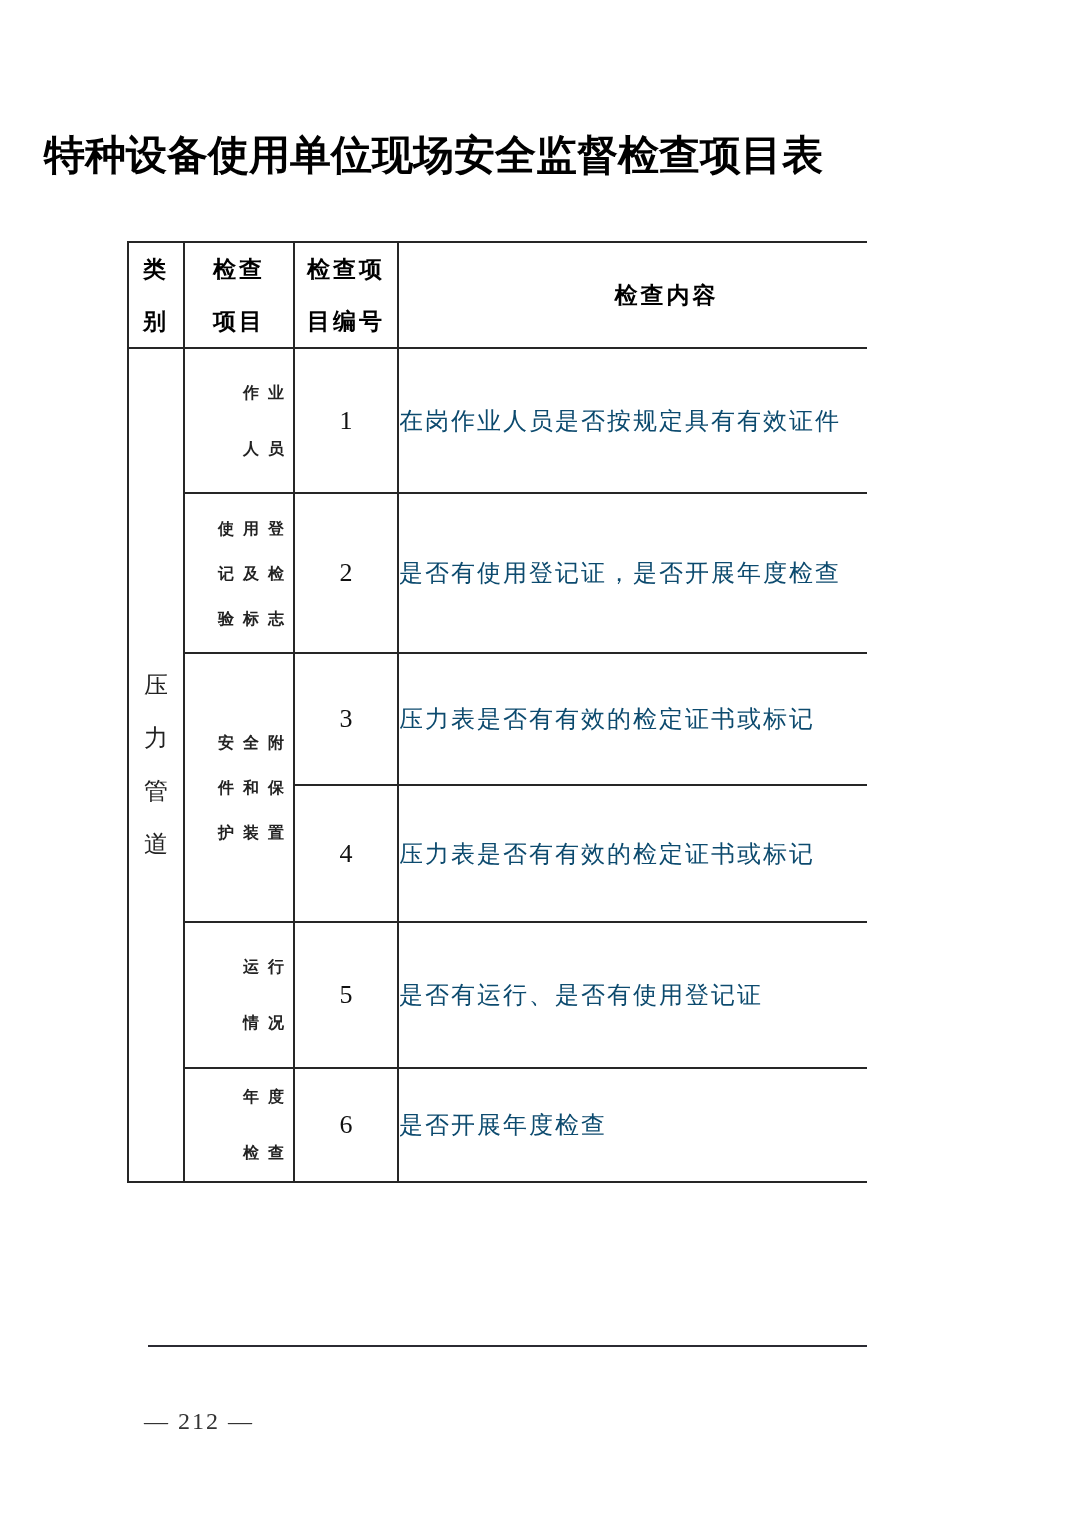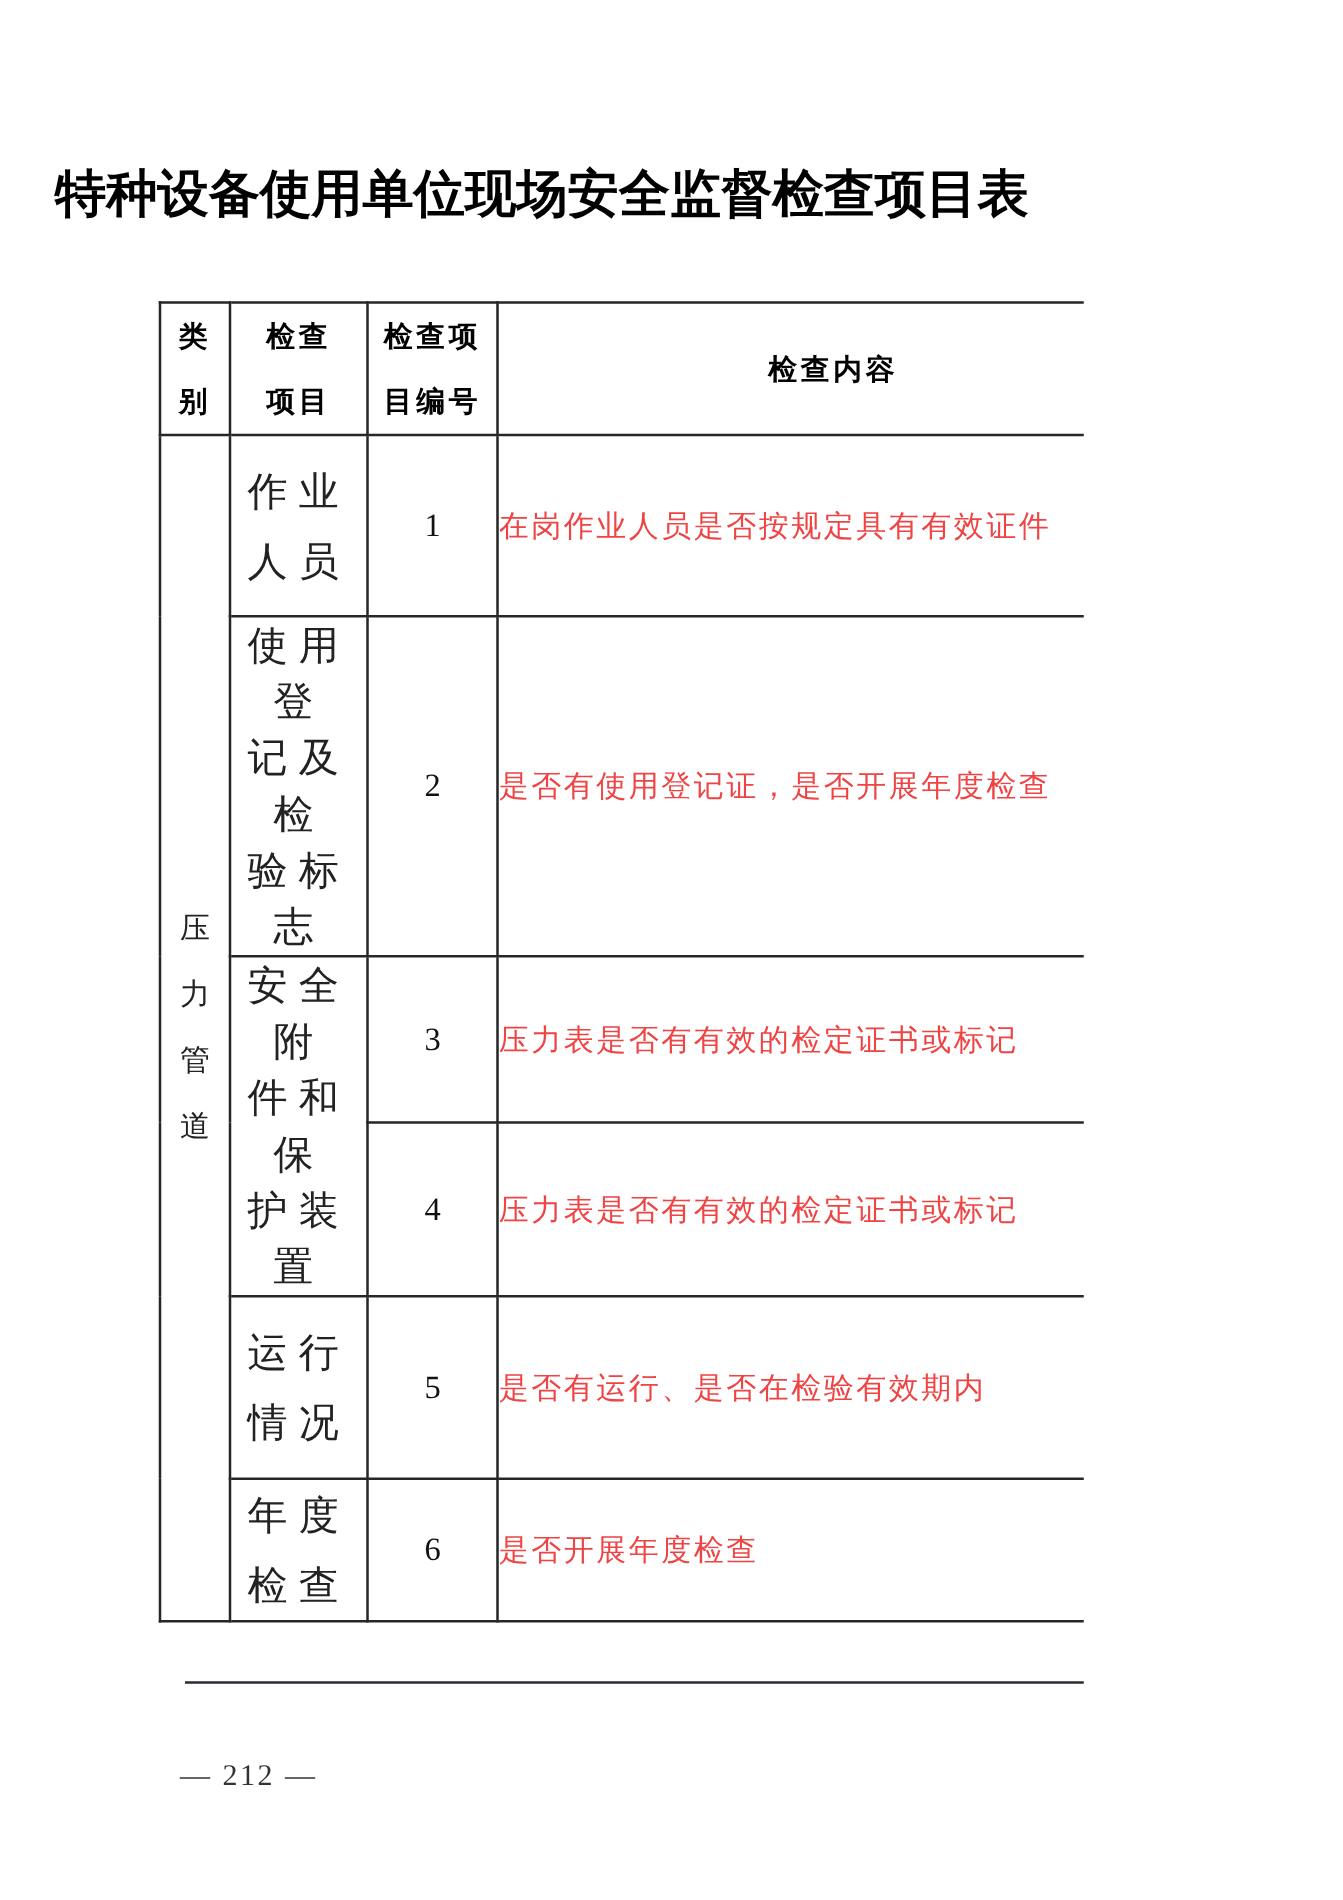--- a/index.html
+++ b/index.html
@@ -82,38 +82,39 @@
     white-space: pre-line;
   }
   td.category-cell {
     text-align: center;
     font-size: 24px;
     line-height: 53px;
     color: #222222;
     white-space: pre-line;
   }
   td.item-cell {
-    text-align: center;
-    font-size: 32px;
+    text-align: right;
+    font-size: 16px;
     color: #222222;
     letter-spacing: 9px;
     white-space: pre-line;
+    font-weight: bold;
   }
   td.item-cell.lh-wide  { line-height: 56px; }
   td.item-cell.lh-tight { line-height: 45px; margin-top: 47px; }
   td.no-cell {
     text-align: center;
     font-size: 26px;
     color: #111111;
     letter-spacing: 0;
   }
   td.content-cell {
     text-align: left;
     font-size: 24px;
-    color: #ef4444;
+    color: #0c4a6e;
     letter-spacing: 2px;
     padding-left: 15px;
     padding-right: 8px;
     border-radius: 14px;
   }
   .footer-rule {
     position: absolute;
     left: 148px;
     top: 1345px;
     width: 809px;
@@ -182,21 +183,21 @@
         <td class="content-cell">压力表是否有有效的检定证书或标记</td>
       </tr>
       <tr class="r-4">
         <td class="no-cell">4</td>
         <td class="content-cell">压力表是否有有效的检定证书或标记</td>
       </tr>
       <tr class="r-5">
         <td class="item-cell lh-wide">运行
 情况</td>
         <td class="no-cell">5</td>
-        <td class="content-cell">是否有运行、是否在检验有效期内</td>
+        <td class="content-cell">是否有运行、是否有使用登记证</td>
       </tr>
       <tr class="r-6">
         <td class="item-cell lh-wide">年度
 检查</td>
         <td class="no-cell">6</td>
         <td class="content-cell">是否开展年度检查</td>
       </tr>
     </tbody>
   </table>
 

